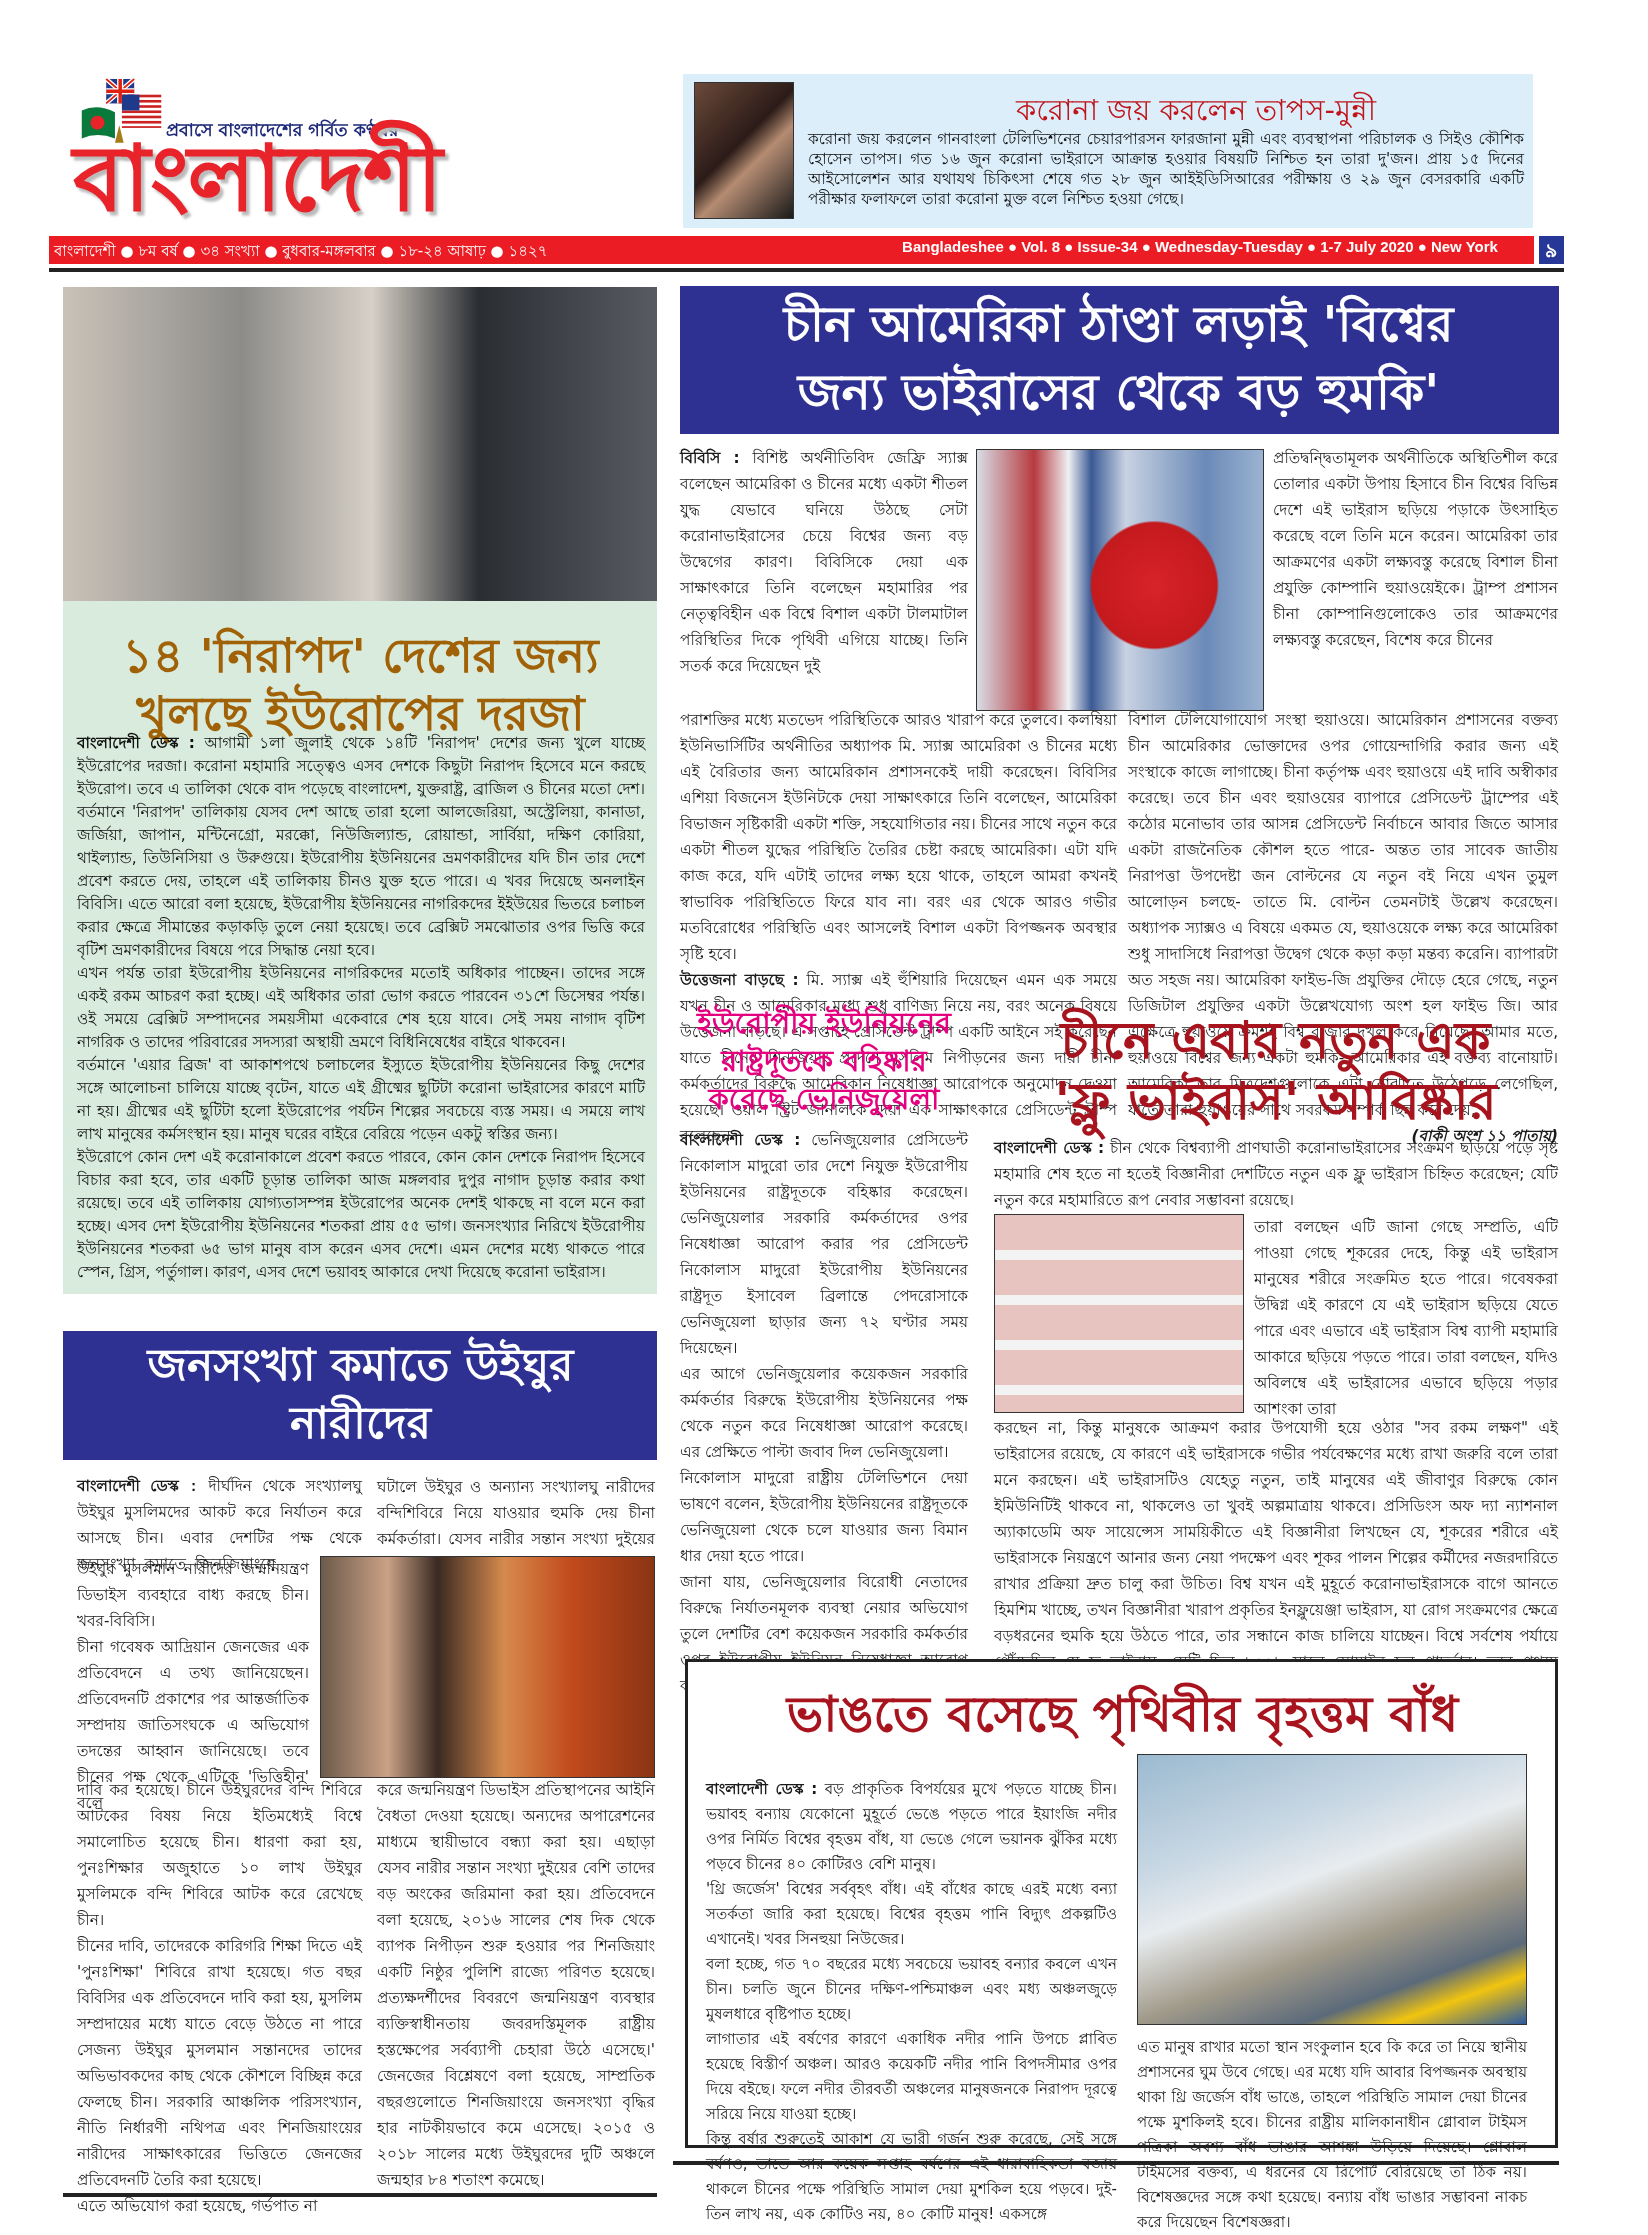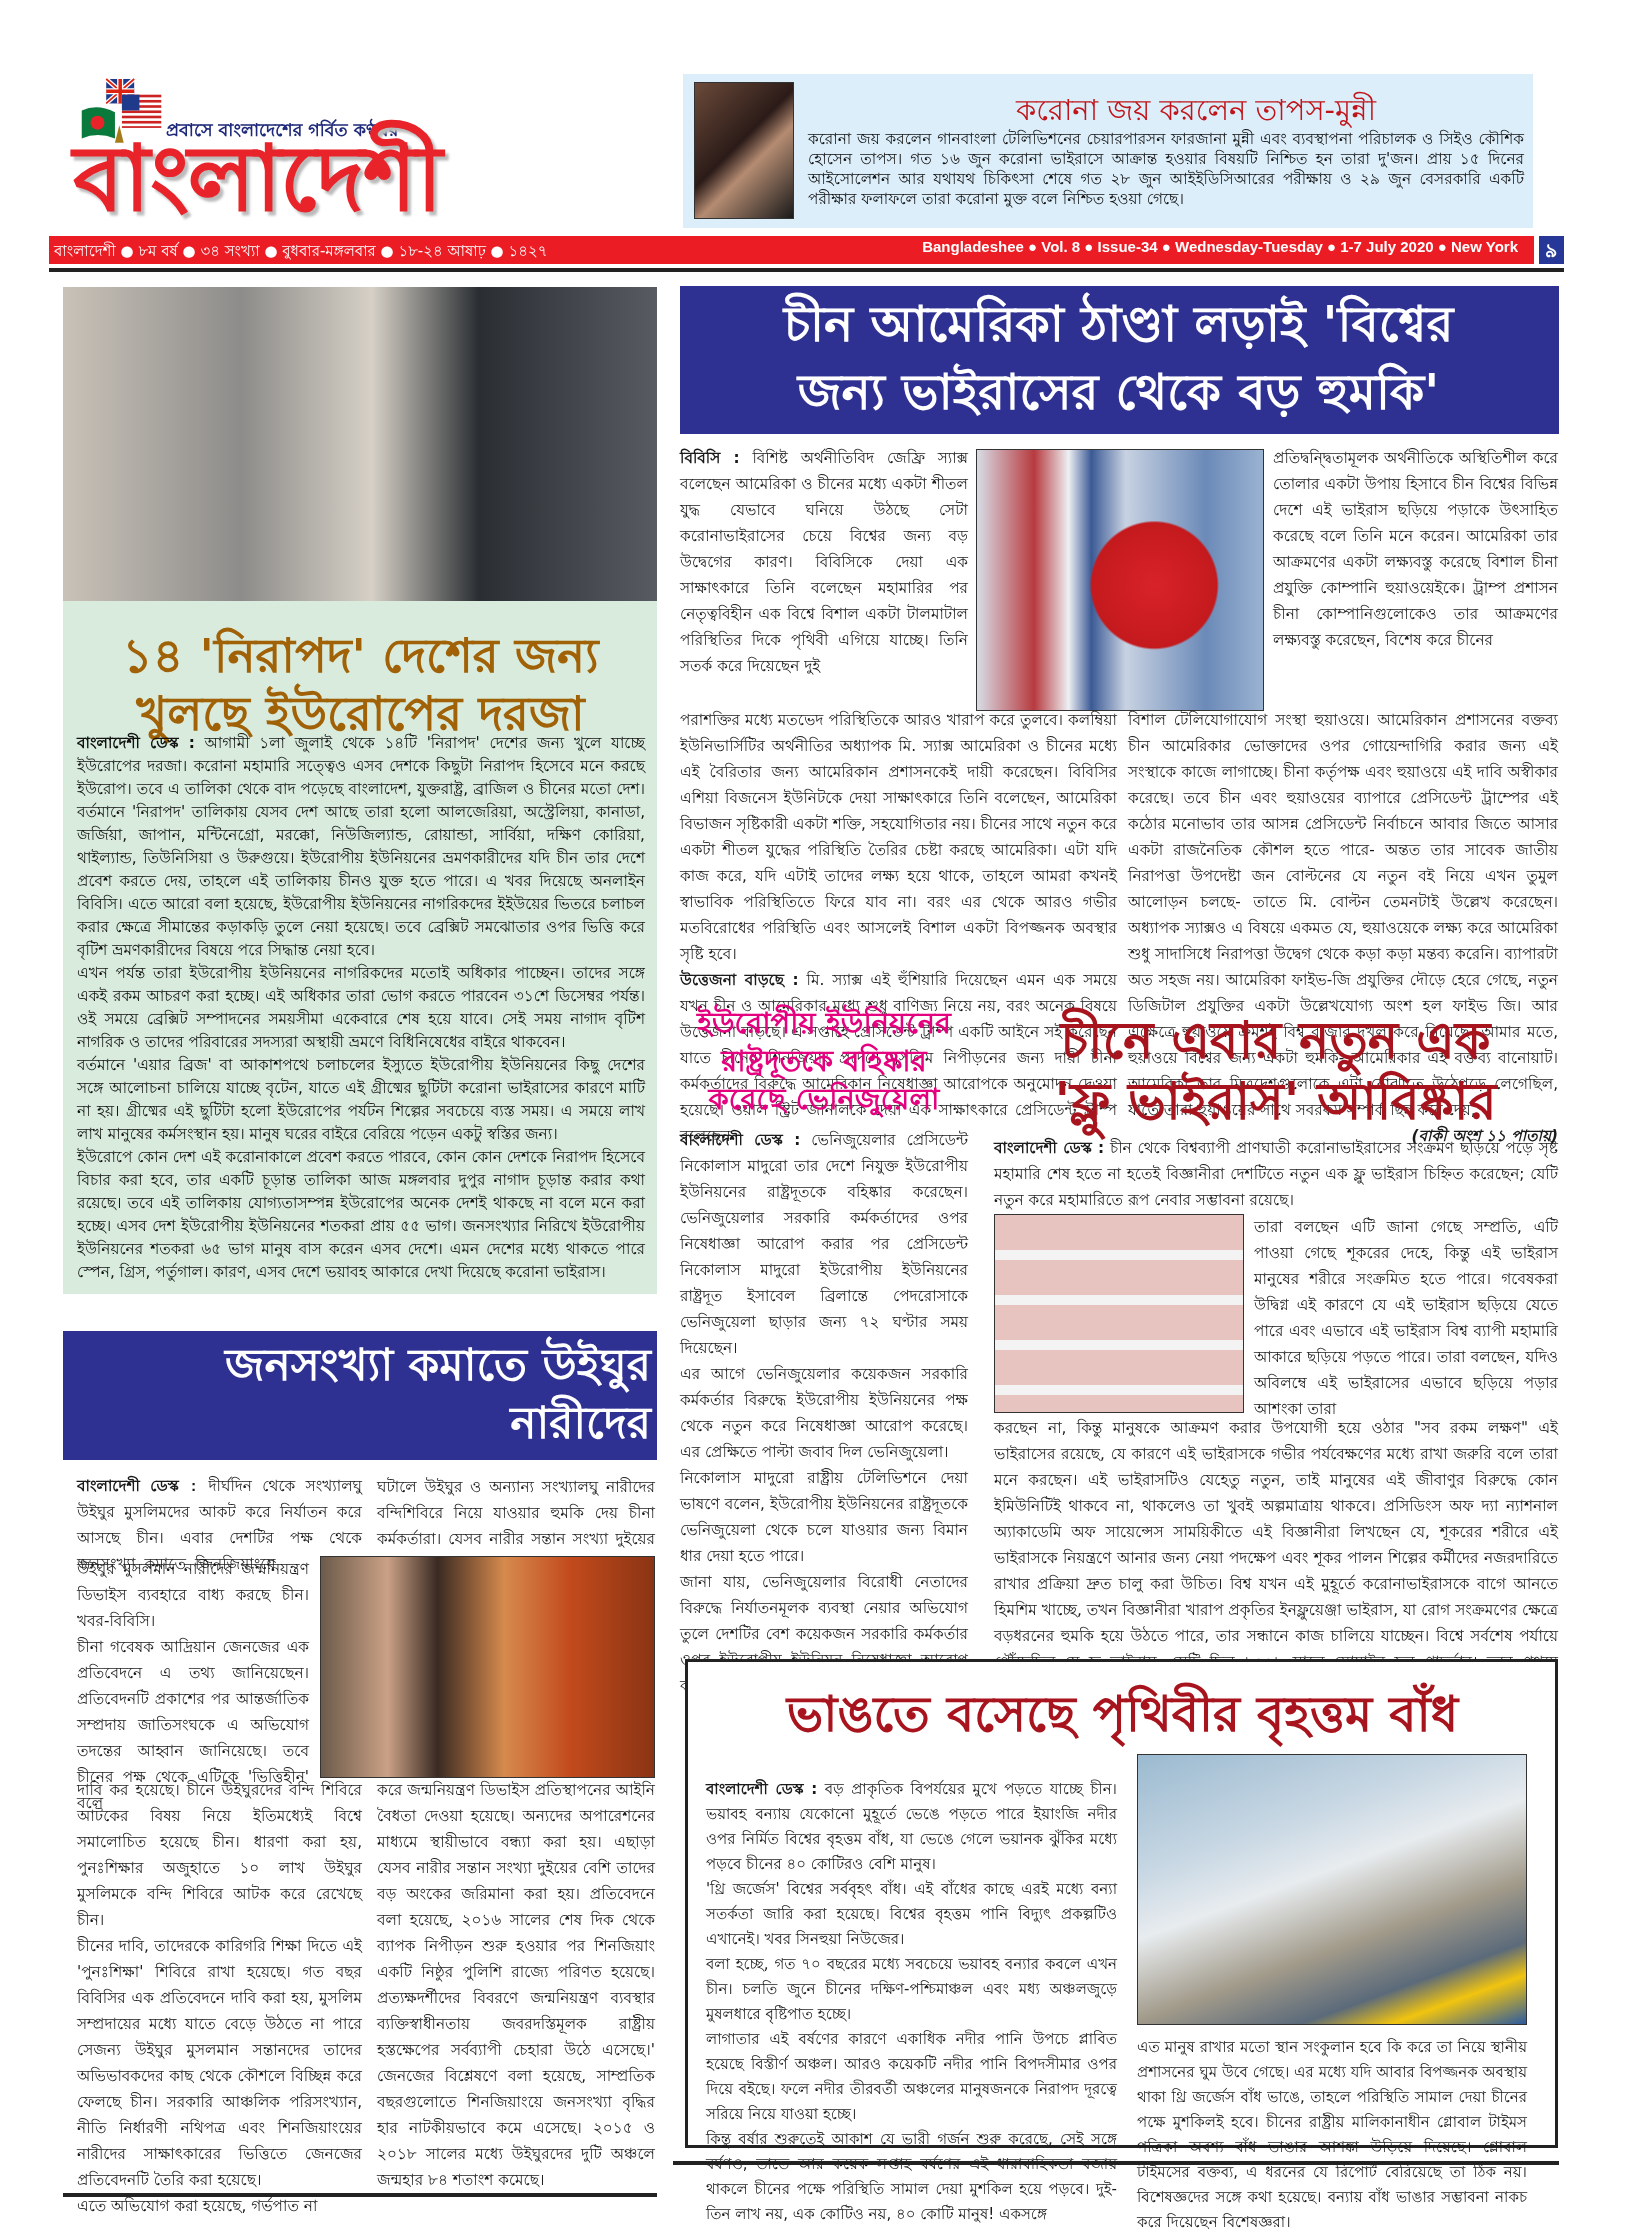--- a/index.html
+++ b/index.html
@@ -12,31 +12,31 @@
   
   #flags{left:80px;top:77px;width:83px;height:66px;}
   #tagline{left:166px;top:117px;font-size:17.5px;font-weight:bold;color:#1f2a7a;}
   #logo{left:73px;top:131px;font-size:91px;font-weight:bold;color:#e8232a;letter-spacing:-1.7px;line-height:96px;text-shadow:3.5px 3.5px 2.6px #bbb;}
   #promo{left:683px;top:74px;width:850px;height:154px;background:#dceefa;}
   #promo-photo{left:694px;top:82px;width:100px;height:137px;background:linear-gradient(135deg,#6b4a3a,#2b1b18 45%,#b58c72 60%,#1a1a1a);}
   #promo-title{left:873px;top:87px;width:646px;text-align:center;font-size:29px;font-weight:normal;color:#c0141a;}
   #promo-text{left:808px;top:129px;width:716px;font-size:15.3px;line-height:20px;text-align:justify;}
   #dateline{left:49px;top:236px;width:1485px;height:28px;background:#ec1c24;color:#fff;}
   #dateline-bn{left:54px;top:239px;font-size:15px;color:#fff;}
-  #dateline-en{left:882px;top:238px;width:636px;text-align:right;font-size:15px;font-weight:bold;color:#fff;font-family:"Liberation Sans Narrow","Liberation Sans",sans-serif;}
+  #dateline-en{left:882px;top:238px;width:636px;text-align:center;font-size:15px;font-weight:bold;color:#fff;font-family:"Liberation Sans Narrow","Liberation Sans",sans-serif;}
   #page-num{left:1539px;top:236px;width:24.5px;height:28px;background:#263797;color:#fff;font-size:19px;font-weight:bold;text-align:center;line-height:28px;}
   #rule-top{left:49px;top:268px;width:1515px;height:4.4px;background:#222;}
   
   #eu-box{left:63px;top:287px;width:594px;height:1007px;background:#d8ebdd;}
   #eu-photo{left:63px;top:287px;width:594px;height:314px;background:linear-gradient(90deg,#c9c2b8 0%,#8d8c8a 30%,#d6d0c6 52%,#2a2e33 70%,#585c62 100%);border:none;}
   #eu-title{left:70px;top:627px;width:581px;text-align:center;font-size:47px;line-height:58px;font-weight:bold;color:#a16207;}
   #eu-text{left:77px;top:732px;width:568px;font-size:15.3px;line-height:23px;text-align:justify;}
   #eu-text p{margin:0;}
   #uyghur-banner{left:63px;top:1331px;width:594px;height:129px;background:#2e3192;}
-  #uyghur-title{left:70px;top:1336px;width:581px;text-align:right;font-size:44px;line-height:58px;font-weight:bold;color:#fff;}
+  #uyghur-title{left:70px;top:1336px;width:581px;text-align:center;font-size:44px;line-height:58px;font-weight:bold;color:#fff;}
   #uyghur-c1a{left:77px;top:1474px;width:285px;font-family:Liberation Mono, monospace;}
   #uyghur-c2a{left:377px;top:1474px;width:278px;}
   #uyghur-photo{left:320px;top:1556px;width:335px;height:222px;background:linear-gradient(90deg,#6c5a4a 0%,#caa186 20%,#3a2a22 35%,#d68a4d 55%,#c24a1c 75%,#8a3414 100%);}
   #uyghur-c1b{left:77px;top:1556px;width:232px;}
   #uyghur-c1c{left:77px;top:1777px;width:285px;}
   #uyghur-c2b{left:377px;top:1777px;width:278px;}
   #rule-left-bottom{left:63px;top:2193px;width:594px;height:3.5px;background:#222;}
   
   #china-banner{left:680px;top:286px;width:879px;height:148px;background:#2e3192;}
   #china-title{left:686px;top:291px;width:865px;text-align:center;font-size:49px;line-height:68px;font-weight:bold;color:#fff;}

